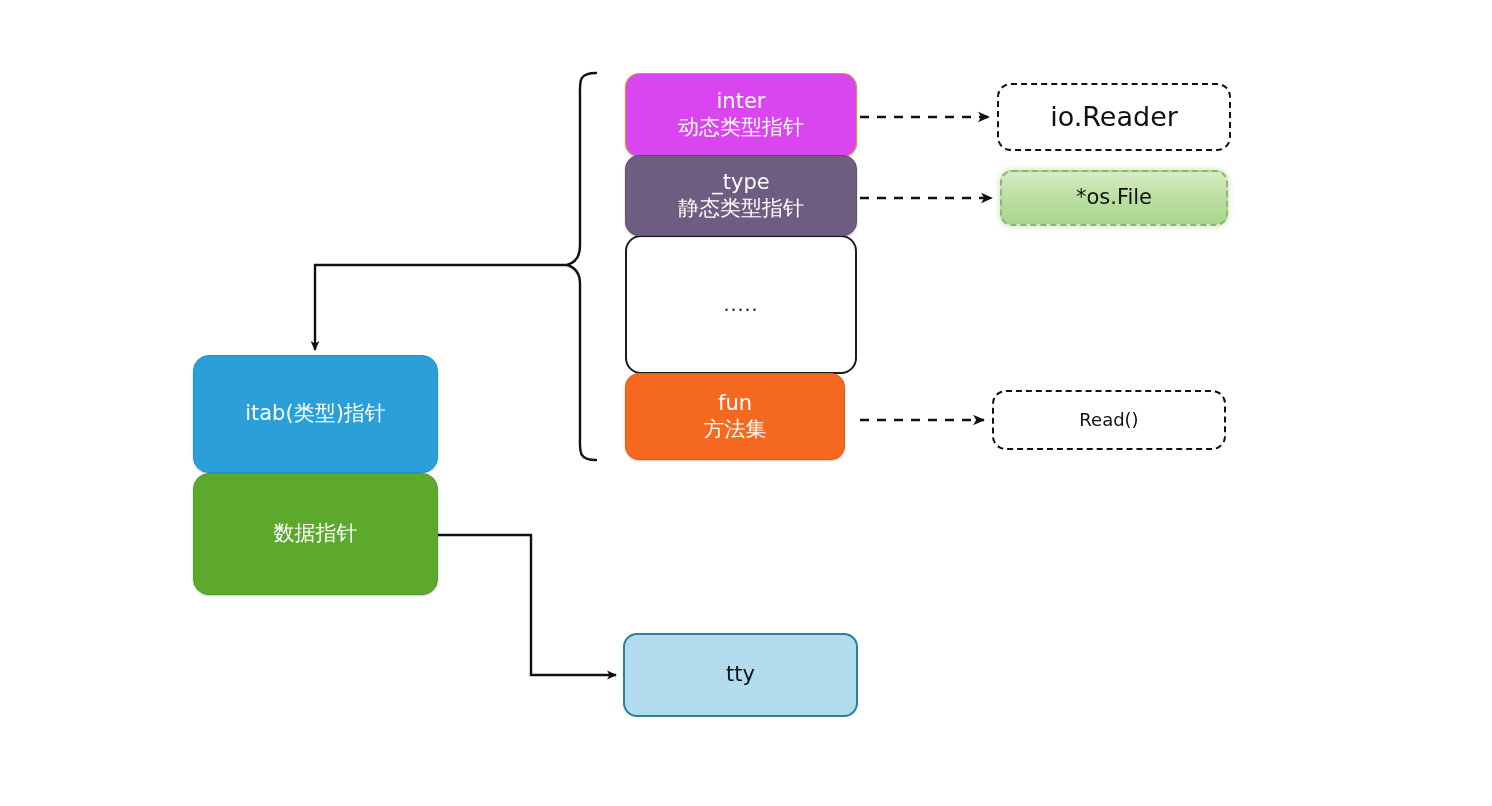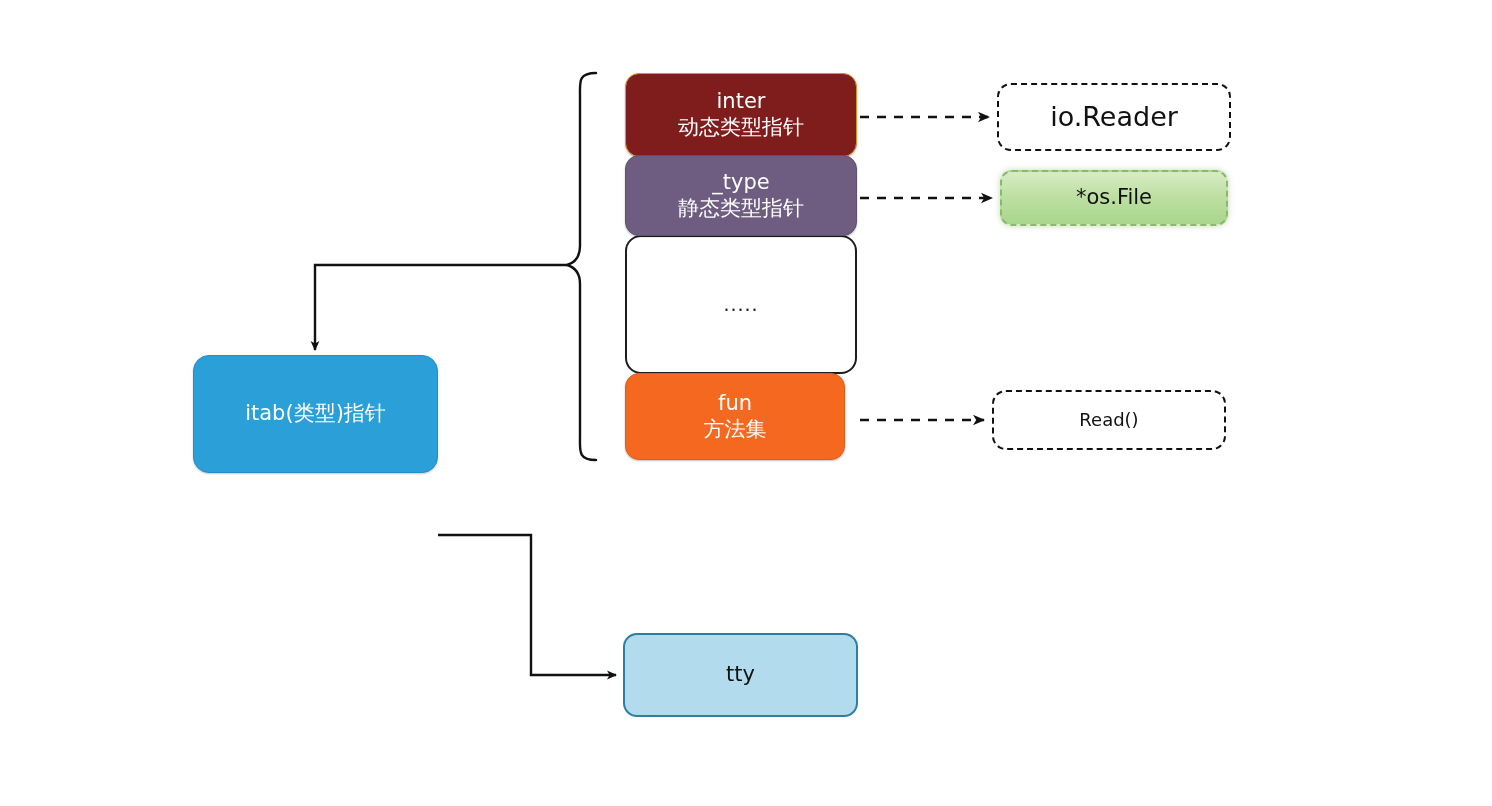--- a/index.html
+++ b/index.html
@@ -39,21 +39,21 @@
     line-height: 1.22;
   }
   .node .l1, .node .l2 {
     display: block;
     white-space: nowrap;
   }
 
   
   .blk-inter {
     left: 625px; top: 73px; width: 232px; height: 84px;
-    background: #7f1d1d;
+    background: #d946ef;
     border: 1.6px solid #d9952f;
     border-radius: 14px;
     color: #ffffff;
     box-shadow: 0 1px 2px rgba(0,0,0,0.25);
     z-index: 5;
   }
   .blk-inter .l1 { font-size: 21px; }
   .blk-inter .l2 { font-size: 21px; }
 
   .blk-type {
@@ -218,20 +218,23 @@
 
   <div class="node blk-fun">
     <span class="l1">fun</span>
     <span class="l2">方法集</span>
   </div>
 
   <div class="node blk-itab">
     <span class="l1">itab(类型)指针</span>
   </div>
 
+  <div class="node blk-data">
+    <span class="l1">数据指针</span>
+  </div>
 
   <div class="node blk-tty">
     <span class="l1">tty</span>
   </div>
 
   <div class="node blk-ioreader">
     <span class="l1">io.Reader</span>
   </div>
 
   <div class="node blk-osfile">

